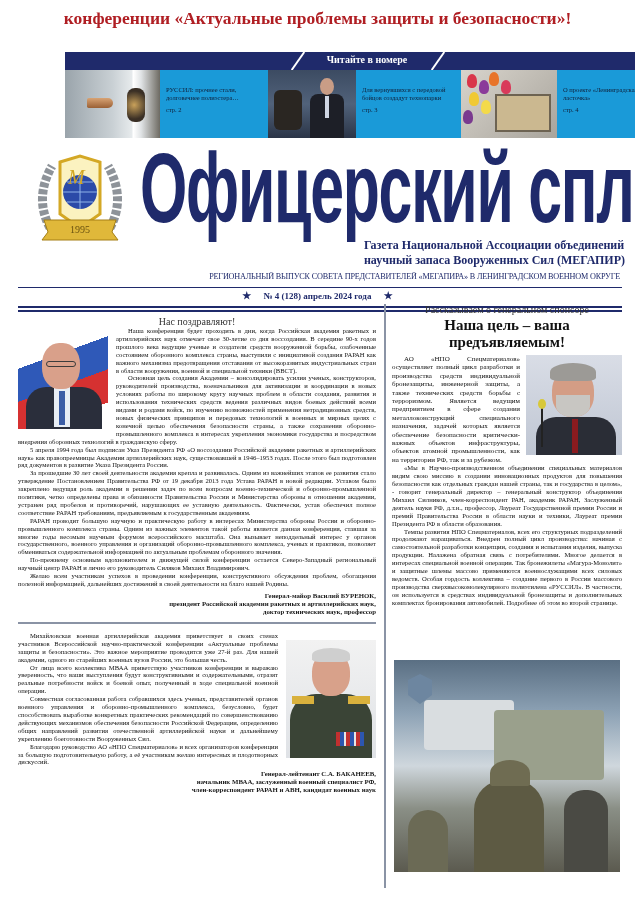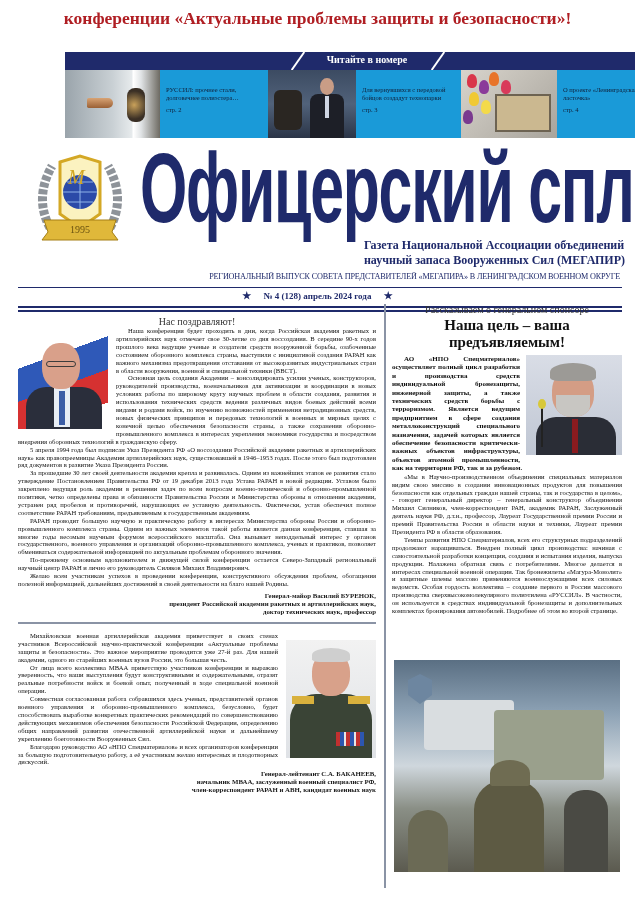--- a/index.html
+++ b/index.html
@@ -94,21 +94,21 @@
   .right-title { text-align: center; font-size: 15px; font-weight: bold; color: #111; margin: 2px 0 4px 0; font-family: "Liberation Serif", serif; }
   .photo3 { float: right; width: 96px; height: 100px; margin: 0 0 2px 6px; position: relative; overflow: hidden;
     background: linear-gradient(180deg, #d9dde6 0%, #bfc6d3 100%); }
   .photo3 .face { position: absolute; left: 26px; top: 14px; width: 42px; height: 48px; border-radius: 45%; background: #d49d85; }
   .photo3 .hair { position: absolute; left: 24px; top: 8px; width: 46px; height: 18px; border-radius: 50% 50% 20% 20%; background: #9c9a96; }
   .photo3 .beard { position: absolute; left: 30px; top: 40px; width: 34px; height: 22px; border-radius: 0 0 50% 50%; background: #c8c6c2; }
   .photo3 .jacket { position: absolute; left: 10px; top: 62px; width: 80px; height: 40px; border-radius: 20px 20px 0 0; background: #2a2d36; }
   .photo3 .tie { position: absolute; left: 46px; top: 64px; width: 6px; height: 34px; background: #8a1b1f; }
   .photo3 .mic { position: absolute; left: 12px; top: 44px; width: 8px; height: 10px; border-radius: 50%; background: #d8c83a; }
   .photo3 .mic-stem { position: absolute; left: 15px; top: 52px; width: 2px; height: 40px; background: #222; }
-  .bold-lead { font-weight: bold; text-indent: 12px; }
+  .bold-lead { font-weight: normal; text-indent: 12px; }
 
   .photo4 { position: absolute; left: 8px; top: 356px; width: 226px; height: 212px; overflow: hidden;
     background: linear-gradient(180deg, #5a6f83 0%, #8da2b5 25%, #cfd7dd 50%, #8a8f86 70%, #5b5a4f 100%); }
   .photo4 .truck1 { position: absolute; left: 30px; top: 40px; width: 90px; height: 50px; background: #d9dde0; border-radius: 4px; }
   .photo4 .truck2 { position: absolute; left: 100px; top: 50px; width: 110px; height: 70px; background: #9aa08c; border-radius: 4px; }
   .photo4 .shield { position: absolute; left: 14px; top: 14px; width: 24px; height: 30px; clip-path: polygon(50% 0, 100% 20%, 100% 70%, 50% 100%, 0 70%, 0 20%); background: #6d86a0; }
   .photo4 .soldier { position: absolute; left: 80px; top: 120px; width: 70px; height: 100px; border-radius: 30px 30px 0 0; background: #5d5a43; }
   .photo4 .helmet { position: absolute; left: 96px; top: 100px; width: 40px; height: 26px; border-radius: 50% 50% 10% 10%; background: #6f6c52; }
   .photo4 .soldier2 { position: absolute; left: 14px; top: 150px; width: 40px; height: 70px; border-radius: 20px 20px 0 0; background: #6b6a55; }
   .photo4 .soldier3 { position: absolute; left: 170px; top: 130px; width: 44px; height: 90px; border-radius: 20px 20px 0 0; background: #4a4a44; }

